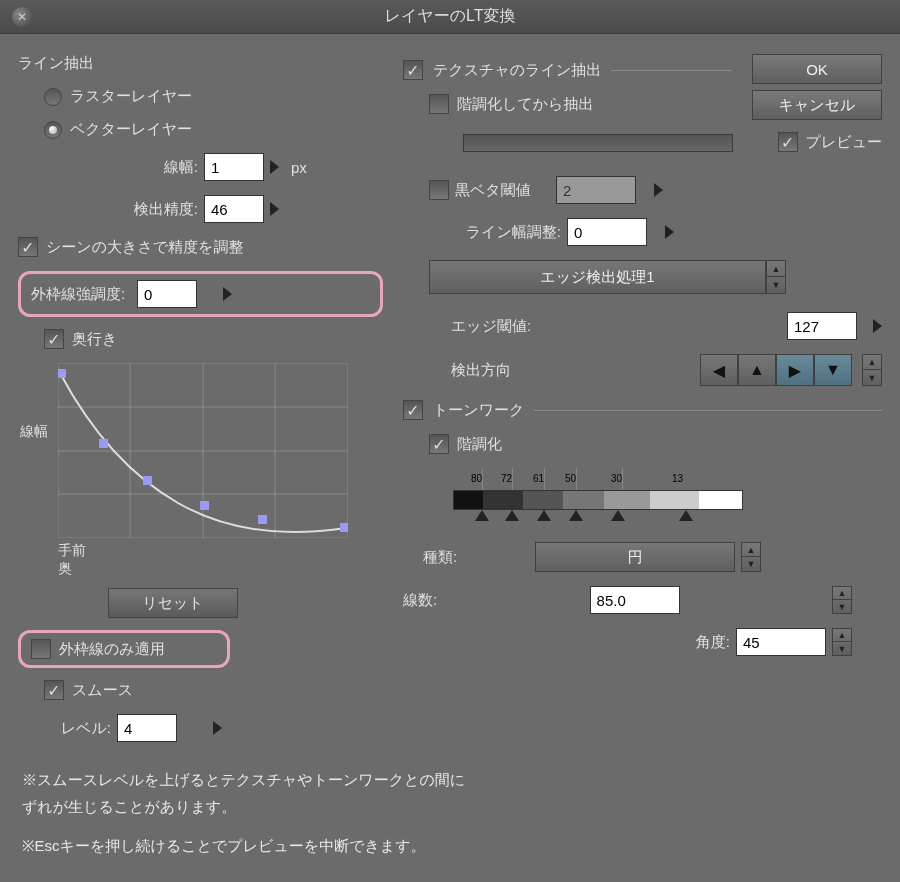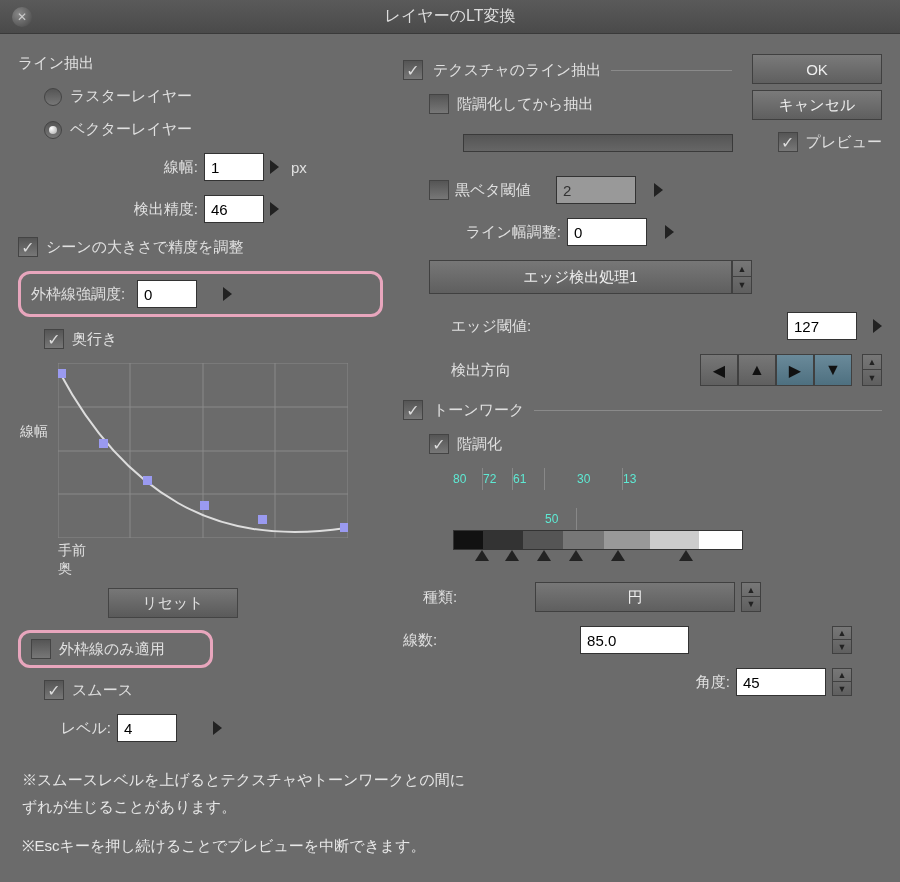--- a/index.html
+++ b/index.html
@@ -112,21 +112,21 @@
     border: 1px solid #404040; color:#eee;
     display:flex; align-items:center; justify-content:center;
     cursor:pointer; font-size:15px;
   }
   .progress-bar {
     width: 270px; height: 18px;
     background: linear-gradient(to bottom,#555,#666);
     border:1px solid #3a3a3a;
   }
   .wide-select {
-    width: 303px; height: 34px;
+    width: 337px; height: 34px;
     background: linear-gradient(to bottom,#777,#5f5f5f);
     border:1px solid #404040;
     display:flex; align-items:center; justify-content:center;
     position:relative; color:#eee; cursor:pointer;
   }
   .stepper {
     width:20px; display:flex; flex-direction:column;
     background:linear-gradient(to bottom,#777,#5f5f5f);
     border:1px solid #404040;
   }
@@ -143,21 +143,21 @@
     display:flex; align-items:center; justify-content:center;
     cursor:pointer; font-size:16px; color:#111;
   }
   .dir-btn.active {
     background:linear-gradient(to bottom,#6a8a9a,#4e7080);
   }
   .divider-label { display:flex; align-items:center; gap:10px; margin:6px 0 14px 0; }
   .divider-label .line { flex:1; height:1px; background:#8a8a8a; }
   .tone-strip { position:relative; margin-left:50px; margin-bottom:18px; }
   .tone-labels { display:flex; gap:0; }
-  .tone-labels span { display:inline-block; text-align:left; font-size:12px; color:#5eead4; height:22px; line-height:22px; border-right:1px solid #888;}
+  .tone-labels span { display:inline-block; text-align:right; font-size:10px; color:#000000; height:22px; line-height:22px; border-right:1px solid #888;}
   .tone-gradient {
     width: 290px; height: 20px;
     background: linear-gradient(to right,
       #111 0%, #111 10%,
       #333 10%, #333 24%,
       #555 24%, #555 38%,
       #777 38%, #777 52%,
       #999 52%, #999 68%,
       #ccc 68%, #ccc 85%,
       #fff 85%, #fff 100%);
@@ -264,21 +264,21 @@
         </svg>
       </div>
       <div class="graph-labels">
         <span>手前</span>
         <span>奥</span>
       </div>
     </div>
 
     <div class="reset-btn">リセット</div>
 
-    <div class="pink-box" style="width:195px;">
+    <div class="pink-box" style="width:212px;">
       <div class="check-row" style="margin:0;">
         <div class="checkbox"></div>
         <span>外枠線のみ適用</span>
       </div>
     </div>
 
     <div class="check-row indent1">
       <div class="checkbox checked"></div>
       <span>スムース</span>
     </div>
@@ -370,21 +370,21 @@
       <div class="check-row indent1">
         <div class="checkbox checked"></div>
         <span>階調化</span>
       </div>
 
       <div class="tone-strip">
         <div class="tone-labels">
           <span style="width:30px;">80</span>
           <span style="width:30px;">72</span>
           <span style="width:32px;">61</span>
-          <span style="width:32px;margin-top:40px;">50</span>
+          <span style="width:32px;">50</span>
           <span style="width:46px;">30</span>
           <span style="width:60px; border:none;">13</span>
         </div>
         <div class="tone-gradient"></div>
         <div class="tone-markers">
           <div class="mk" style="left:22px;"></div>
           <div class="mk" style="left:52px;"></div>
           <div class="mk" style="left:84px;"></div>
           <div class="mk" style="left:116px;"></div>
           <div class="mk" style="left:158px;"></div>
@@ -399,21 +399,21 @@
           <span>円</span>
         </div>
         <div class="stepper" style="height:30px;">
           <span>▲</span>
           <span>▼</span>
         </div>
       </div>
 
       <div class="field-row" style="justify-content:space-between; margin-right:30px;">
         <span>線数:</span>
-        <input class="num-input" style="width: 109px;" value="85.0">
+        <input class="num-input" style="width: 90px;" value="85.0">
         <div class="stepper" style="height:28px;">
           <span>▲</span>
           <span>▼</span>
         </div>
       </div>
 
       <div class="field-row" style="justify-content:flex-end; margin-right:30px;">
         <span>角度:</span>
         <input class="num-input" style="width: 90px;" value="45">
         <div class="stepper" style="height:28px;">

